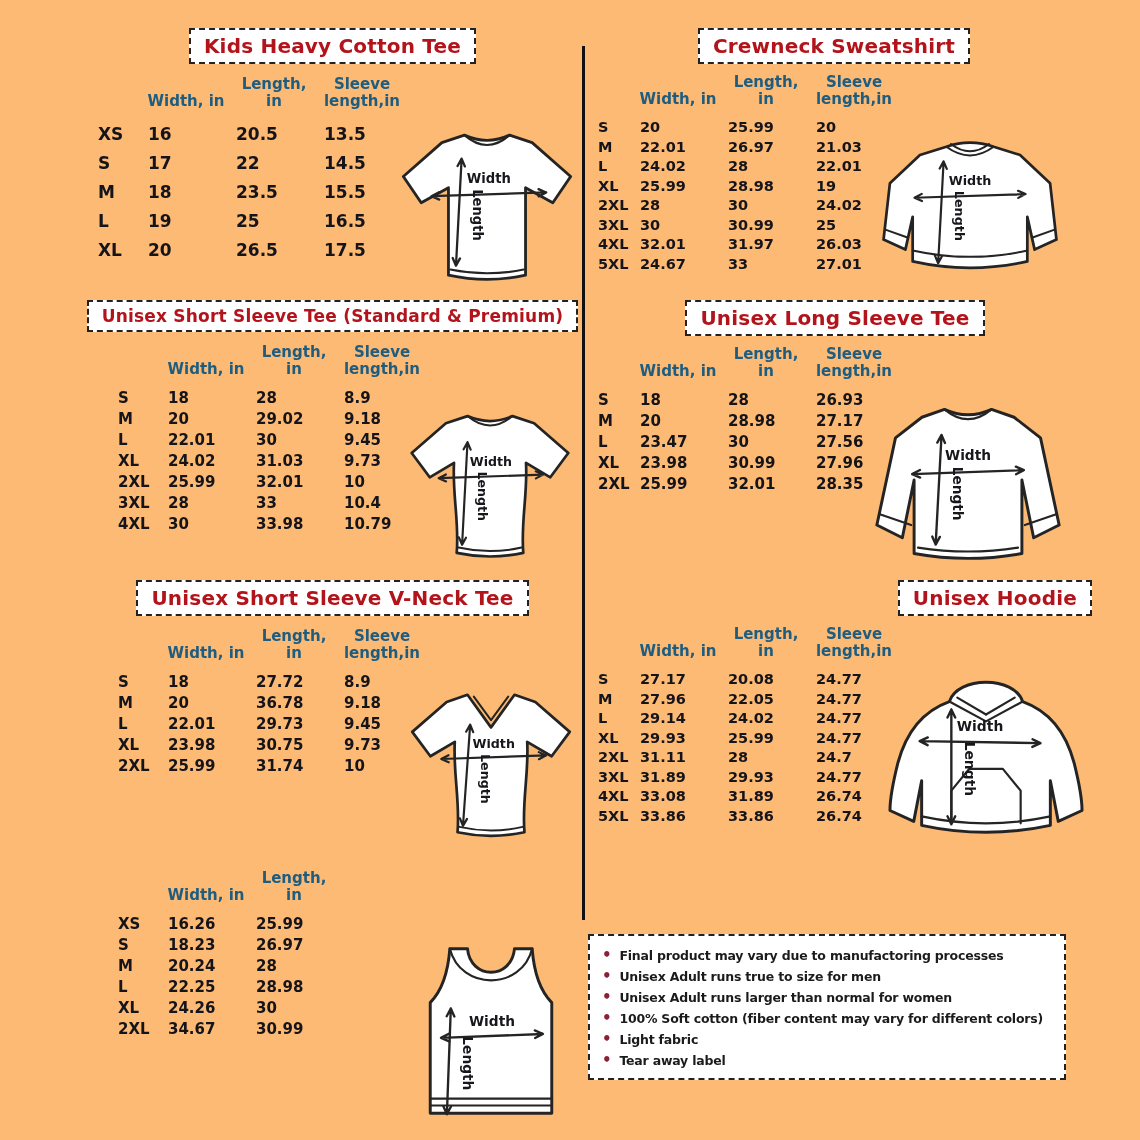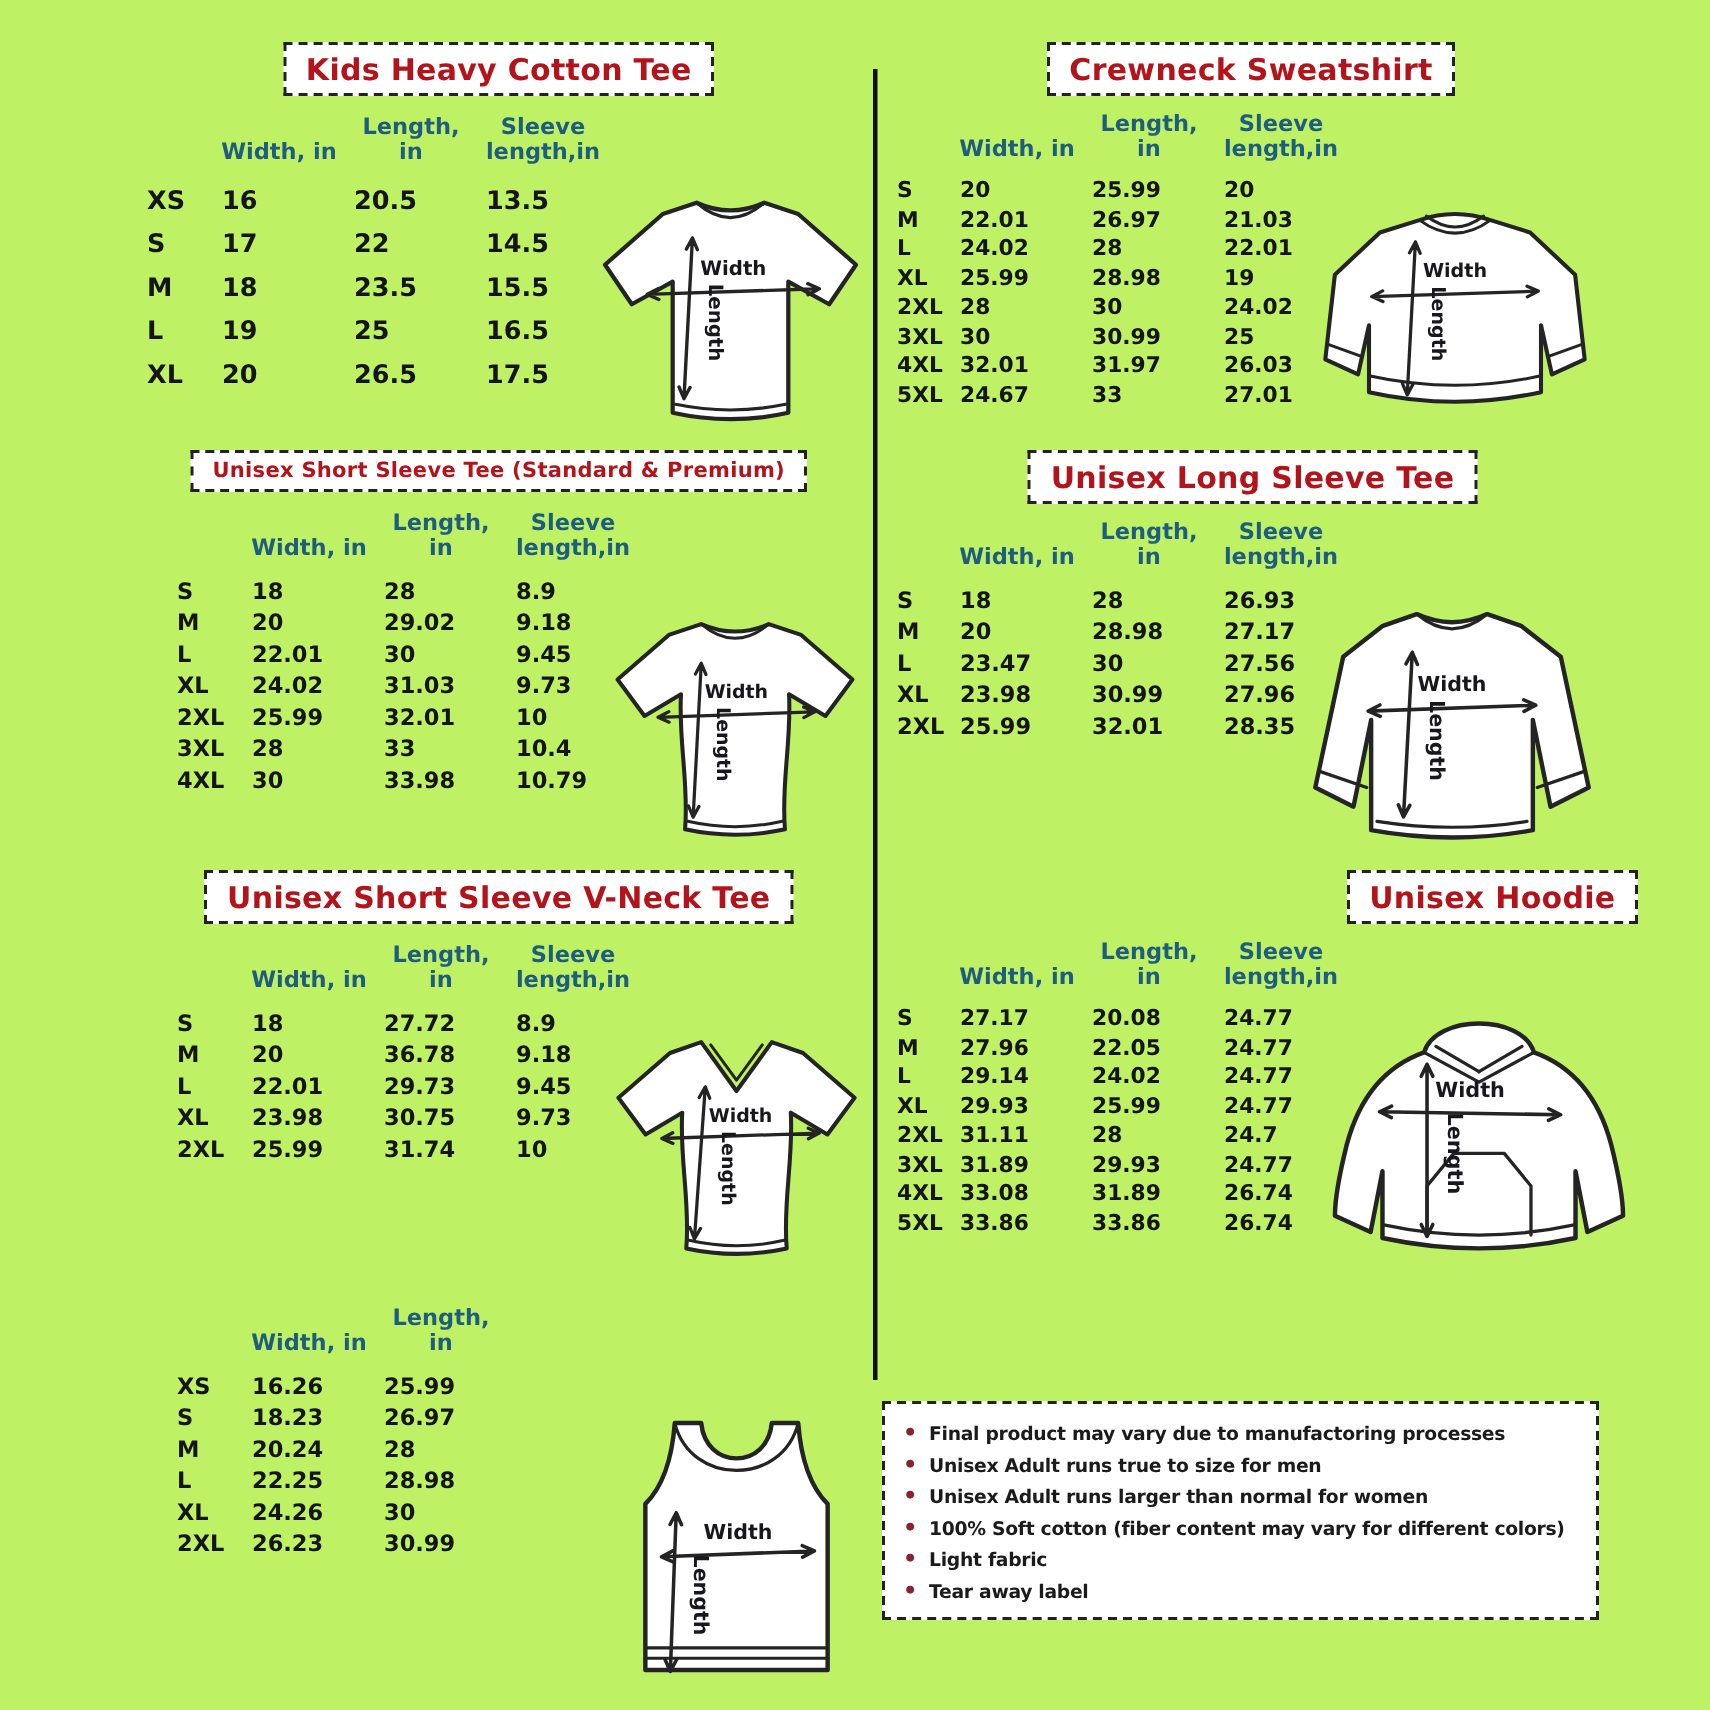--- a/index.html
+++ b/index.html
@@ -6,27 +6,27 @@
     --title-red:#b3141b;
     --header-blue:#1f5d80;
     --text-dark:#14141a;
     --bullet-red:#8c2136;
     --line:#242424;
     --divider:#111111;
   }
   *{box-sizing:border-box;margin:0;padding:0}
   html,body{background:#ffffff}
   body{font-family:"DejaVu Sans", sans-serif;}
-  .sheet{position:relative;width:1140px;height:1140px;background:#bef264;overflow:hidden}
+  .sheet{position:relative;width:1140px;height:1140px;background:#fdba74;overflow:hidden}
   .divider{position:absolute;background:var(--divider)}
   .sec{position:absolute}
   .title-wrap{text-align:center;margin-top:2px}
   .title-box{display:inline-block;border:2px dashed #222;background:#fff;color:var(--title-red);
     font-weight:bold;font-size:20px;padding:4px 13px;white-space:nowrap;letter-spacing:.2px}
-  .long-title .title-box{font-size:14px}
+  .long-title .title-box{font-size:17px}
   .shift-left .title-wrap{text-align:right;padding-left:103px}
   .shift-right-sm .title-wrap{padding-left:36px}
   .size-table{border-collapse:collapse;margin-left:16px;margin-top:12px;color:var(--text-dark)}
   .tight .size-table{margin-left:6px;margin-top:10px}
   .size-table th{color:var(--header-blue);font-size:15px;font-weight:bold;text-align:center;
     vertical-align:bottom;padding:0 4px 9px 4px;line-height:1.15;max-width:88px}
   .size-table th.spacer{width:46px;max-width:46px}
   .tight .size-table th.spacer{width:38px;max-width:38px}
   .size-table td{font-weight:bold;font-size:15px;height:21px;text-align:left;padding-left:6px}
   .size-table td:first-child{padding-left:2px}
@@ -502,21 +502,21 @@
             <td>22.25</td>
             <td>28.98</td>
           </tr>
           <tr>
             <td>XL</td>
             <td>24.26</td>
             <td>30</td>
           </tr>
           <tr>
             <td>2XL</td>
-            <td>26.23</td>
+            <td>34.67</td>
             <td>30.99</td>
           </tr>
         </tbody>
       </table>
     <div class="illo" style="left:330px;top:76px;width:162px;height:196px">
         <svg viewBox="30 0 150 200" xmlns="http://www.w3.org/2000/svg">
     <g fill="#ffffff" stroke="var(--line)" stroke-width="3" stroke-linejoin="round" stroke-linecap="round">
       <path d="M63,15 L81,15 C84,47 126,47 129,15 L147,15 C149,42 157,60 167,70 L167,183 L43,183 L43,70 C53,60 61,42 63,15 Z"></path>
             <path d="M63,15 C74,58 136,58 147,15" fill="none" stroke-width="2.2"></path>
             <path d="M43,168 L167,168" fill="none" stroke-width="2.2"></path>

